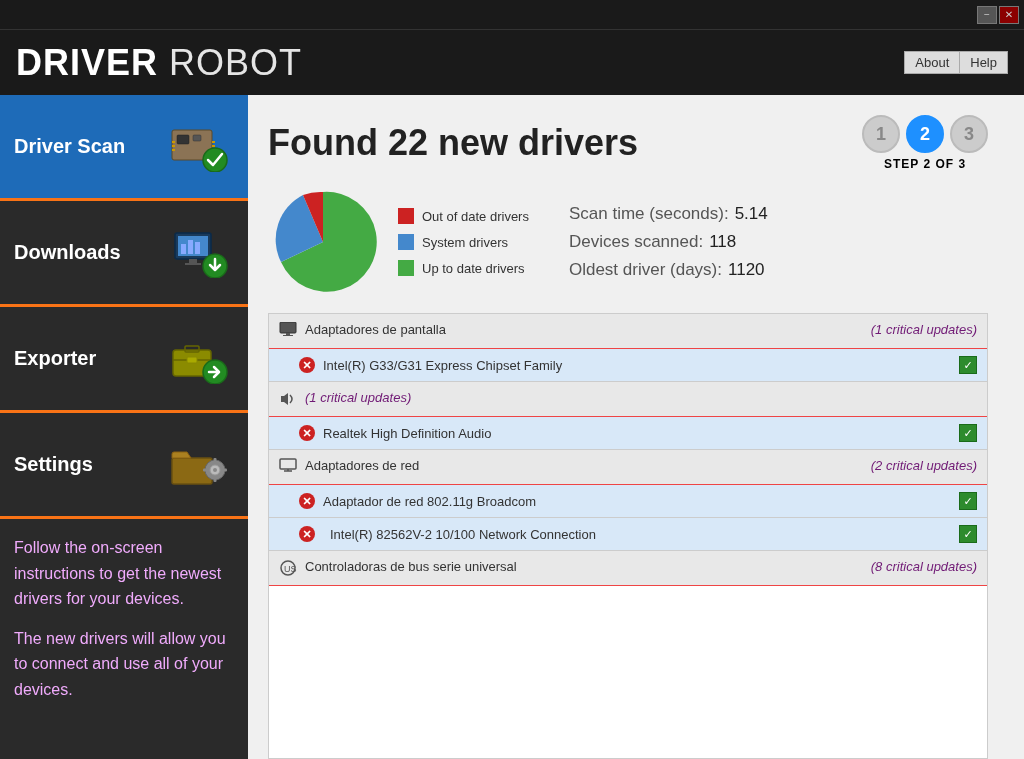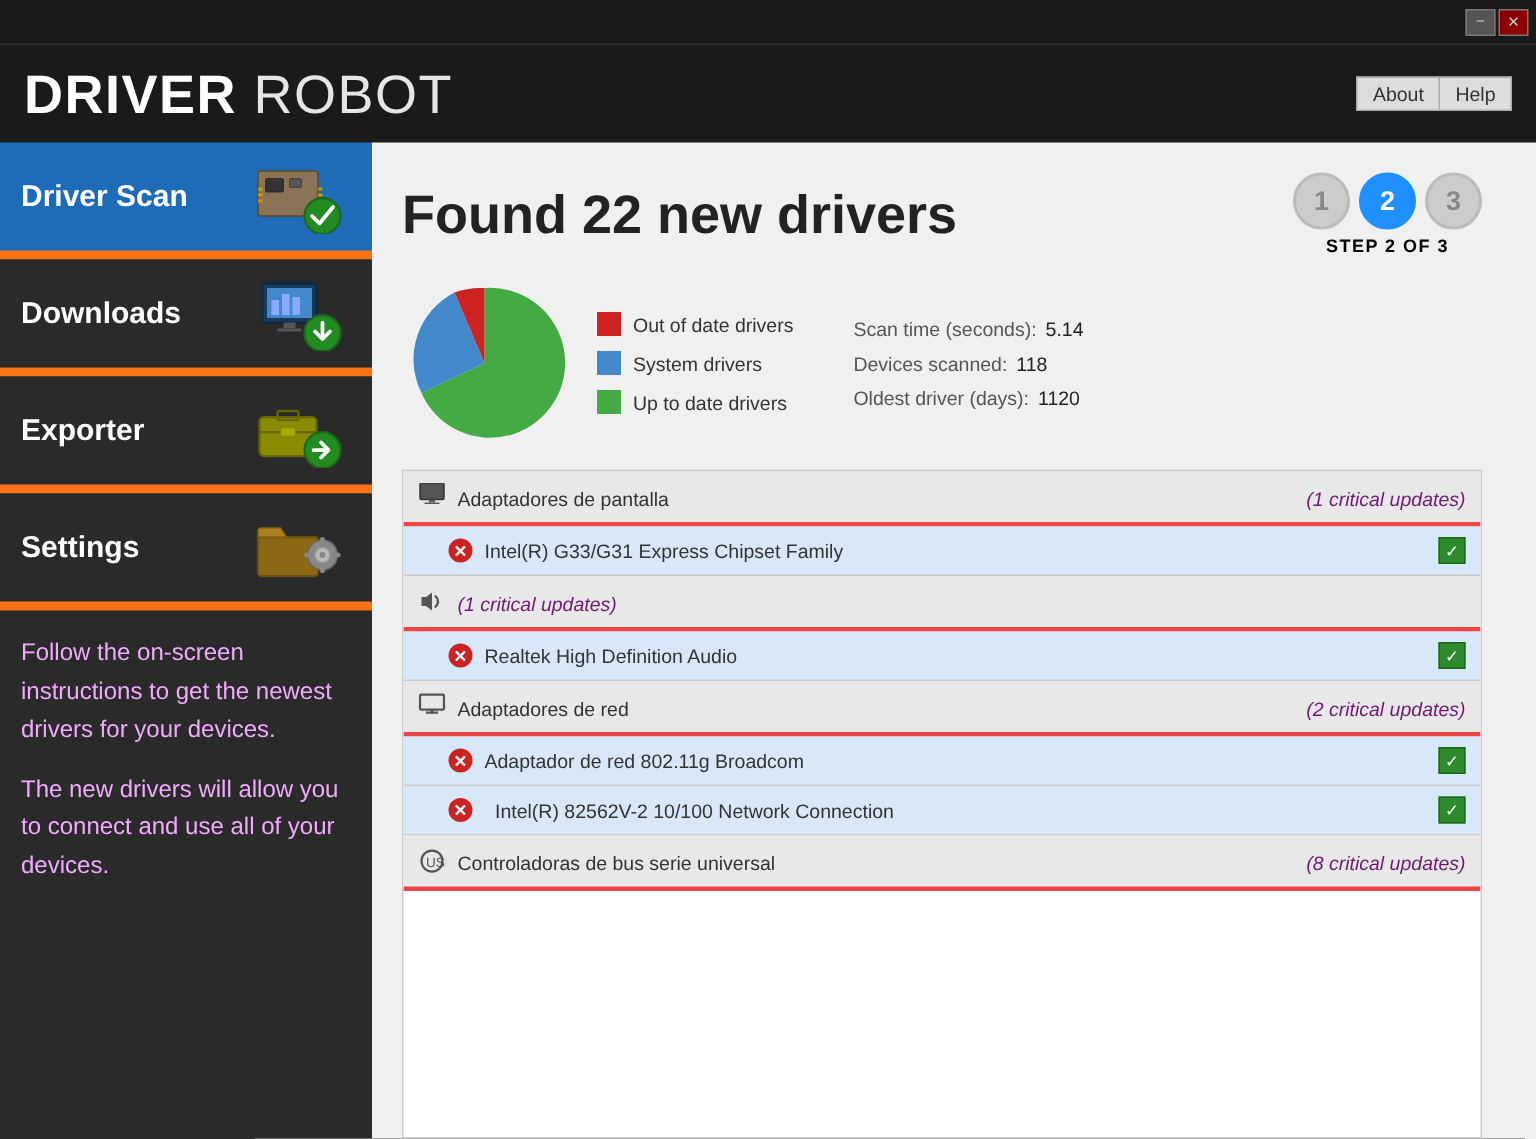--- a/index.html
+++ b/index.html
@@ -85,22 +85,22 @@
     .sidebar {
       width: 248px;
       background: #2a2a2a;
       display: flex;
       flex-direction: column;
     }
 
     .sidebar-item {
       display: flex;
       align-items: center;
-      padding: 8px 14px;
-      border-bottom: 6px solid #f97316;
+      padding: 24px 14px;
+      border-bottom: 3px solid #f97316;
       cursor: pointer;
       position: relative;
       min-height: 78px;
     }
     .sidebar-item.active { background: #1e6bb8; }
     .sidebar-item:not(.active) { background: #2a2a2a; }
 
     .sidebar-label {
       color: white;
       font-size: 20px;
@@ -222,41 +222,41 @@
     
     .stats {
       display: flex;
       flex-direction: column;
       gap: 8px;
       margin-left: 20px;
     }
     .stat-row {
       display: flex;
       gap: 6px;
-      font-size: 13px;
+      font-size: 17px;
       color: #333;
     }
     .stat-label { color: #555; }
     .stat-value { font-weight: normal; color: #222; }
 
     
     .driver-list {
       flex: 1;
       overflow-y: auto;
       background: white;
       border: 1px solid #ccc;
       margin-bottom: 0;
     }
 
     .driver-category {
       display: flex;
-      align-items: flex-end;
+      align-items: flex-start;
       padding: 8px 10px;
       background: #e8e8e8;
-      border-bottom: 3px solid #ef4444;
+      border-bottom: 1px solid #ef4444;
       font-size: 13px;
       color: #333;
     }
     .driver-category-name { flex: 1; }
     .driver-category-count {
       color: #701a75;
       font-style: italic;
     }
 
     .driver-item {

